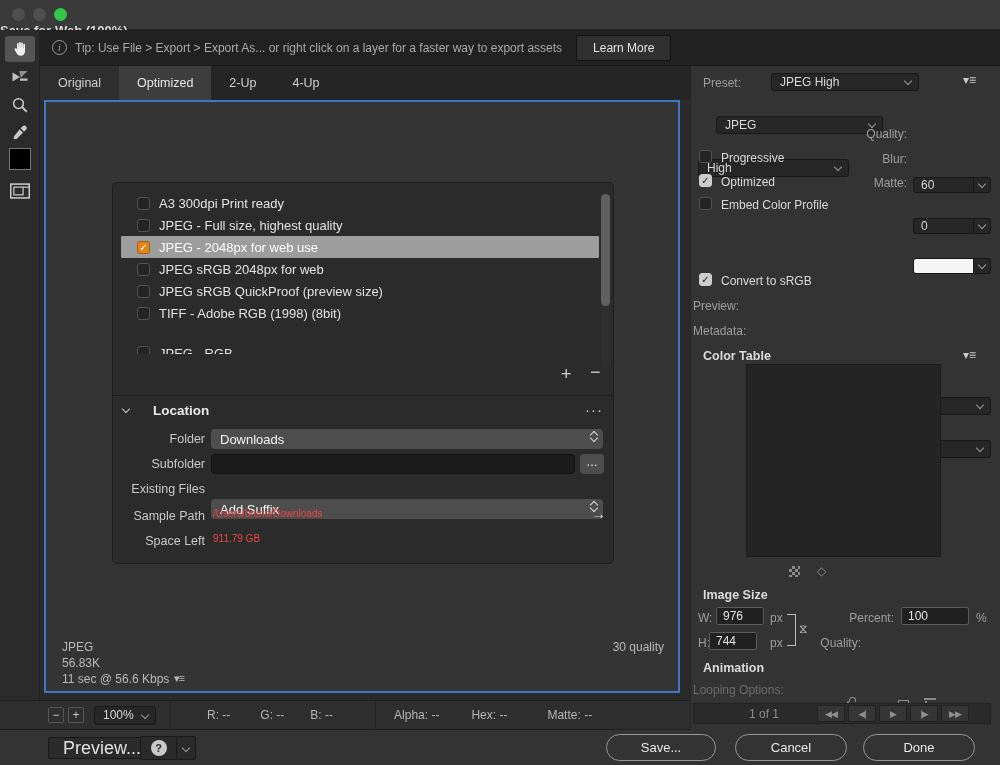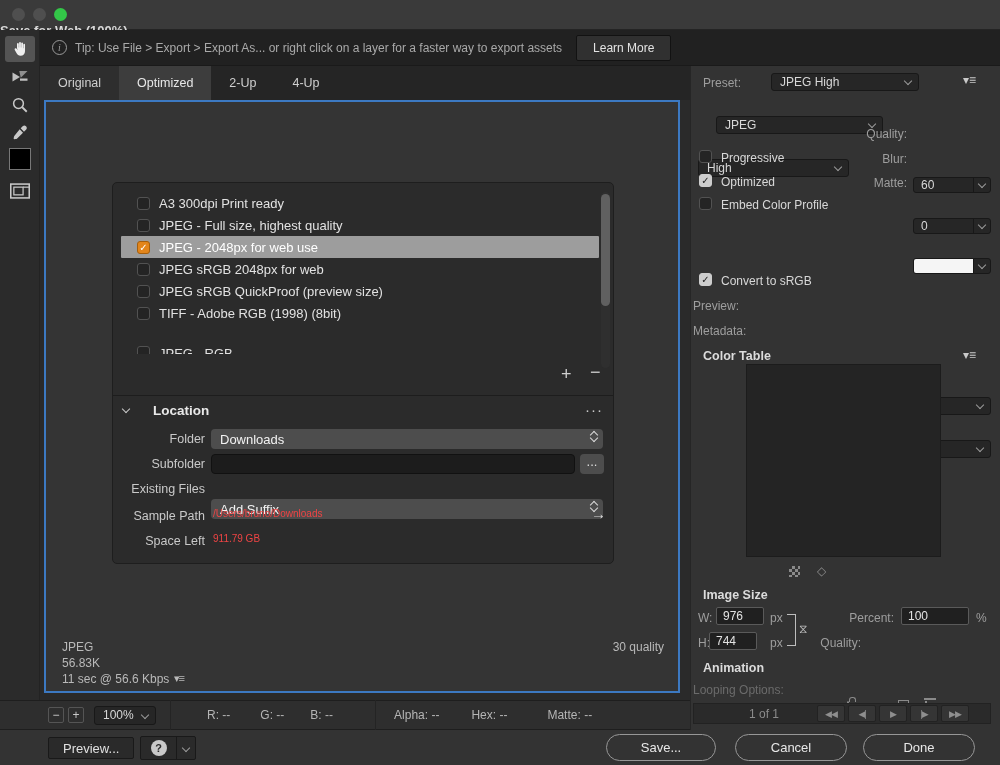--- a/index.html
+++ b/index.html
@@ -102,21 +102,21 @@
 
   
   .statusbar { left:0px; top:700px; width:690px; height:30px; background:#2e2e2e; border-top:1px solid #1e1e1e; border-bottom:1px solid #1e1e1e; display:flex; align-items:center; color:#b5b5b5; }
   .zbox { width:16px; height:16px; border:1px solid #555; border-radius:2px; display:inline-flex; align-items:center; justify-content:center; color:#c9c9c9; font-size:12px; }
   .zoomdd { background:#262626; border:1px solid #181818; border-radius:3px; height:19px; width:62px; display:flex; align-items:center; padding-left:8px; color:#d8d8d8; position:relative; margin-left:10px; }
   .vdiv { width:1px; height:30px; background:#242424; margin:0 0; }
   .sb-item { font-size:12px; color:#b5b5b5; }
 
   
   .footer { left:0; top:730px; width:1000px; height:35px; background:#333; }
-  .previewbtn { left:48px; top:7px; height:22px; padding:0 14px; background:#2a2a2a; border:1px solid #191919; border-radius:2px; color:#e0e0e0; font-size:13px; display:flex; align-items:center; }
+  .previewbtn { left:48px; top:7px; height:22px; padding:0 14px; background:#2a2a2a; border:1px solid #191919; border-radius:2px; color:#e0e0e0; font-size:18px; display:flex; align-items:center; }
   .browserbtn { left:140px; top:6px; width:56px; height:24px; background:#2a2a2a; border:1px solid #191919; border-radius:2px; display:flex; }
   .browserbtn .icpart { width:36px; display:flex; align-items:center; justify-content:center; border-right:1px solid #191919; }
   .browserbtn .chpart { flex:1; display:flex; align-items:center; justify-content:center; }
   .globe { width:16px; height:16px; border-radius:50%; background:#c9c9c9; color:#2a2a2a; font-size:11px; font-weight:bold; display:flex; align-items:center; justify-content:center; position:relative; }
   .globe::before { content:""; position:absolute; left:-5px; top:1px; width:13px; height:13px; border-radius:50%; border:2px solid #c9c9c9; background:#2a2a2a; z-index:-1; }
   .pill { top:4px; height:27px; border:1px solid #979797; border-radius:14px; color:#e8e8e8; font-size:13px; display:flex; align-items:center; justify-content:center; background:transparent; }
 
   svg { display:block; }
 </style>
 </head>

